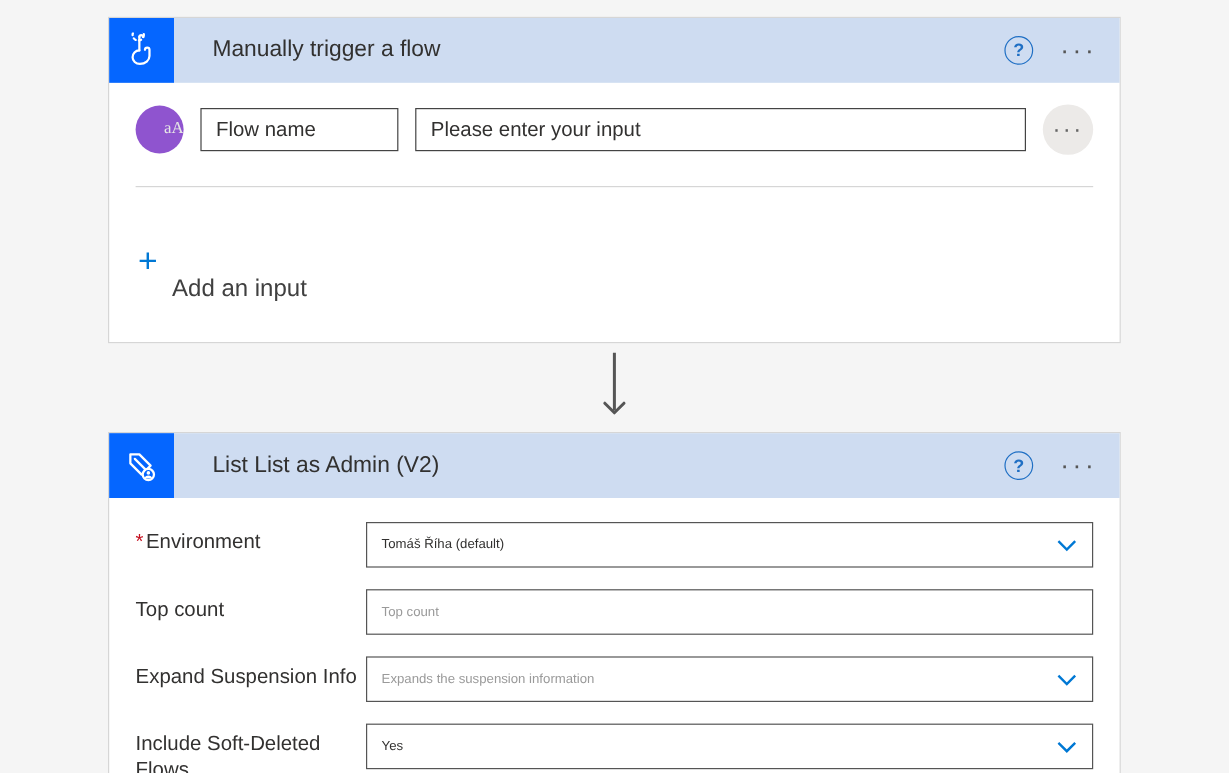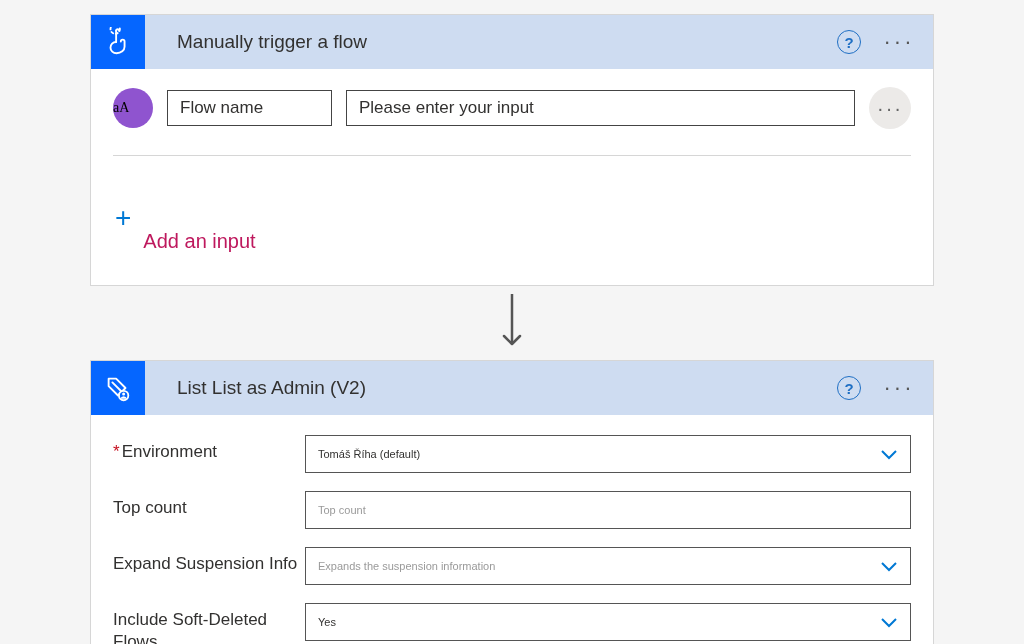--- a/index.html
+++ b/index.html
@@ -65,22 +65,22 @@
     display: flex;
     align-items: center;
     gap: 14px;
     padding-bottom: 26px;
     border-bottom: 1px solid #d6d6d6;
   }
   .type-badge {
     width: 40px; height: 40px;
     border-radius: 50%;
     background: #8f54cf;
-    color: #000000;
-    display: flex; align-items: center; justify-content: flex-start;
+    color: #e5e5e5;
+    display: flex; align-items: center; justify-content: flex-end;
     flex-shrink: 0;
     font-size: 14px;
     font-weight: 400;
   }
   .type-badge .text-aA {
     font-family: Georgia, serif;
   }
   .if-box {
     border: 1px solid #444;
     height: 36px;
@@ -105,21 +105,21 @@
     gap: 12px;
     padding: 26px 0 10px 2px;
     cursor: pointer;
   }
   .plus {
     font-size: 28px;
     color: #0078d4;
     line-height: 1;
     font-weight: 300;
   }
-  .add-label { font-size: 20px; color: #be185d; margin-top: 48px; }
+  .add-label { font-size: 20px; color: #404040; margin-top: 48px; }
 
   
   .connector {
     display: flex; justify-content: center;
     margin: 6px 0 10px 0;
   }
   .connector svg { display: block; }
 
   
   .form { padding: 20px 22px 8px 22px; }

